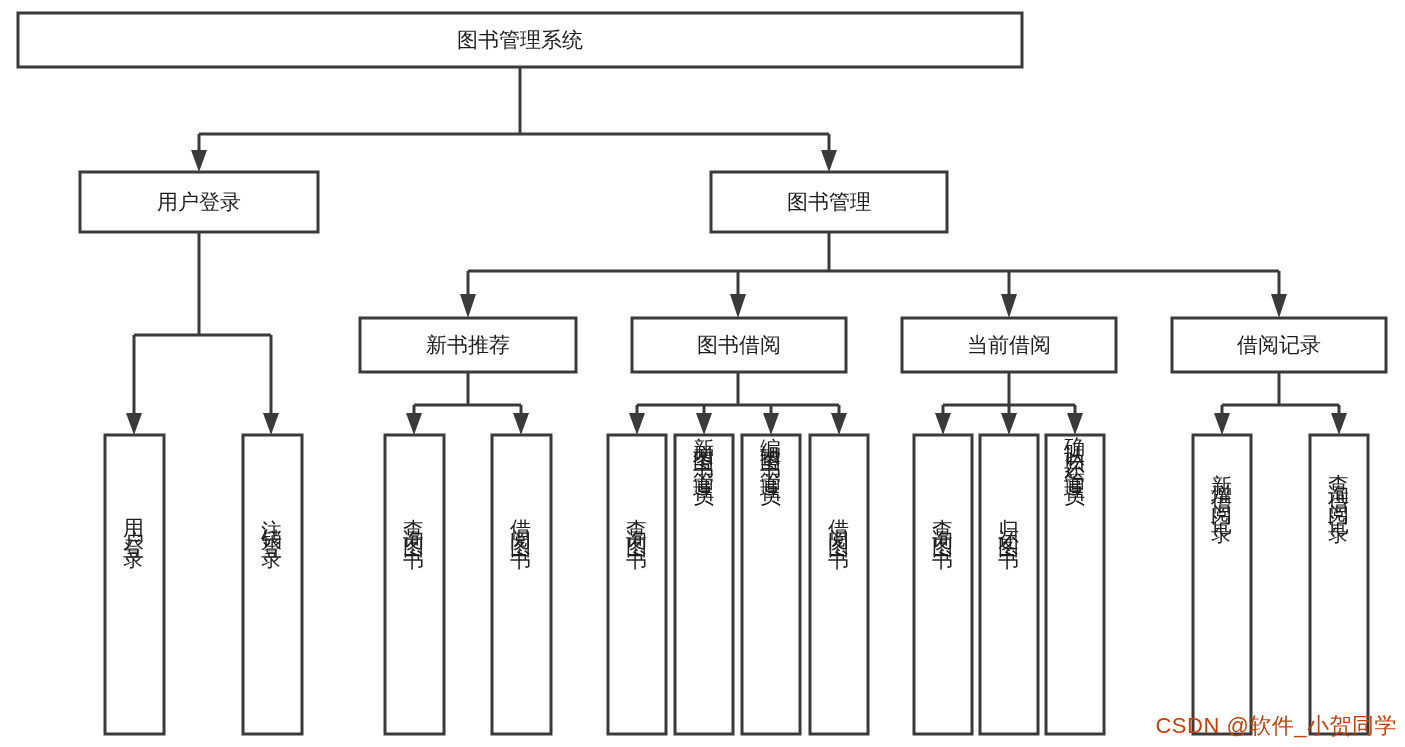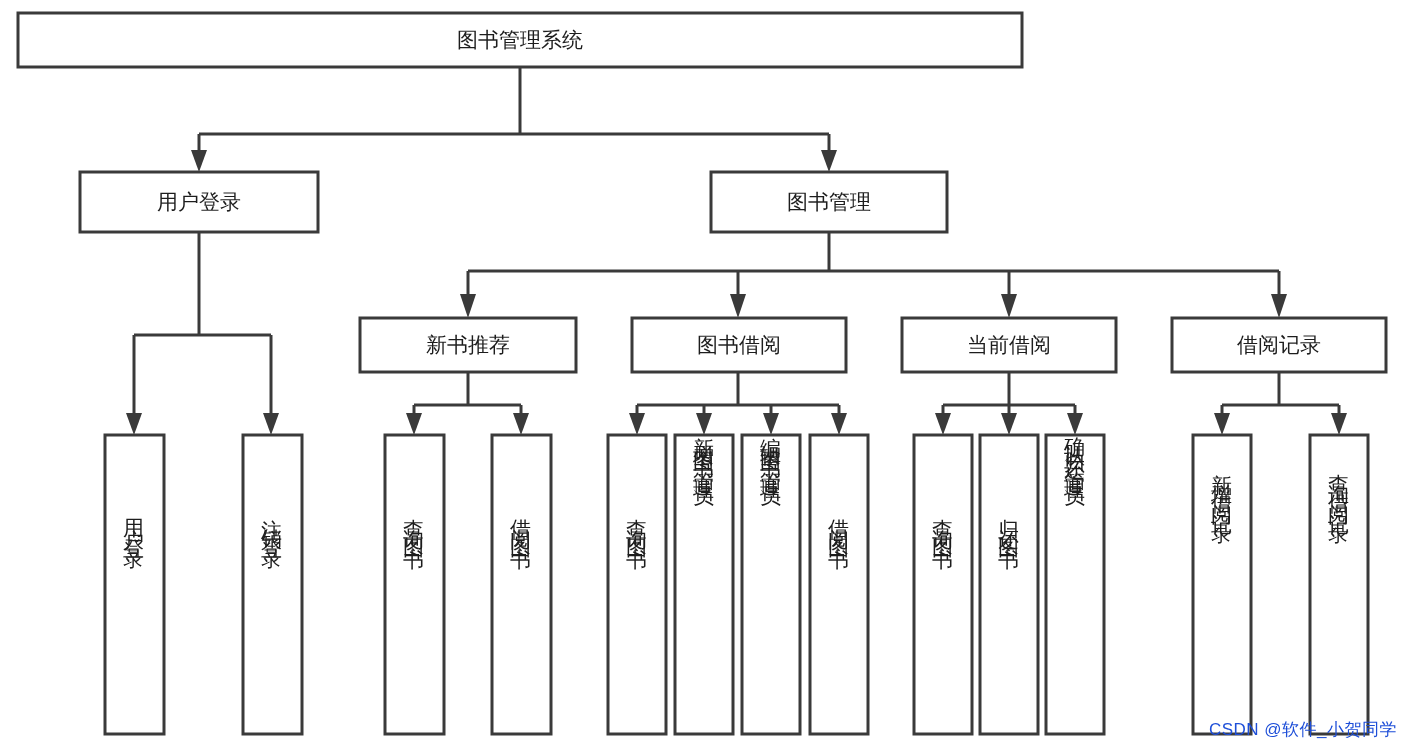--- a/index.html
+++ b/index.html
@@ -52,22 +52,22 @@
     font-family: "Liberation Sans", "DejaVu Sans", sans-serif;
     font-size: 21px;
     fill: #1d1d1d;
     text-anchor: middle;
   }
   .watermark {
     position: absolute;
     right: 8px;
     bottom: 6px;
     font-family: "Liberation Sans", "DejaVu Sans", sans-serif;
-    font-size: 17px;
-    color: #1d4ed8;
+    font-size: 22px;
+    color: #c2410c;
     white-space: nowrap;
     letter-spacing: 0.5px;
   }
 </style>
 </head>
 <body>
 
 <div id="diagram-root">
 
   <svg class="flow" viewBox="0 0 1405 747">

